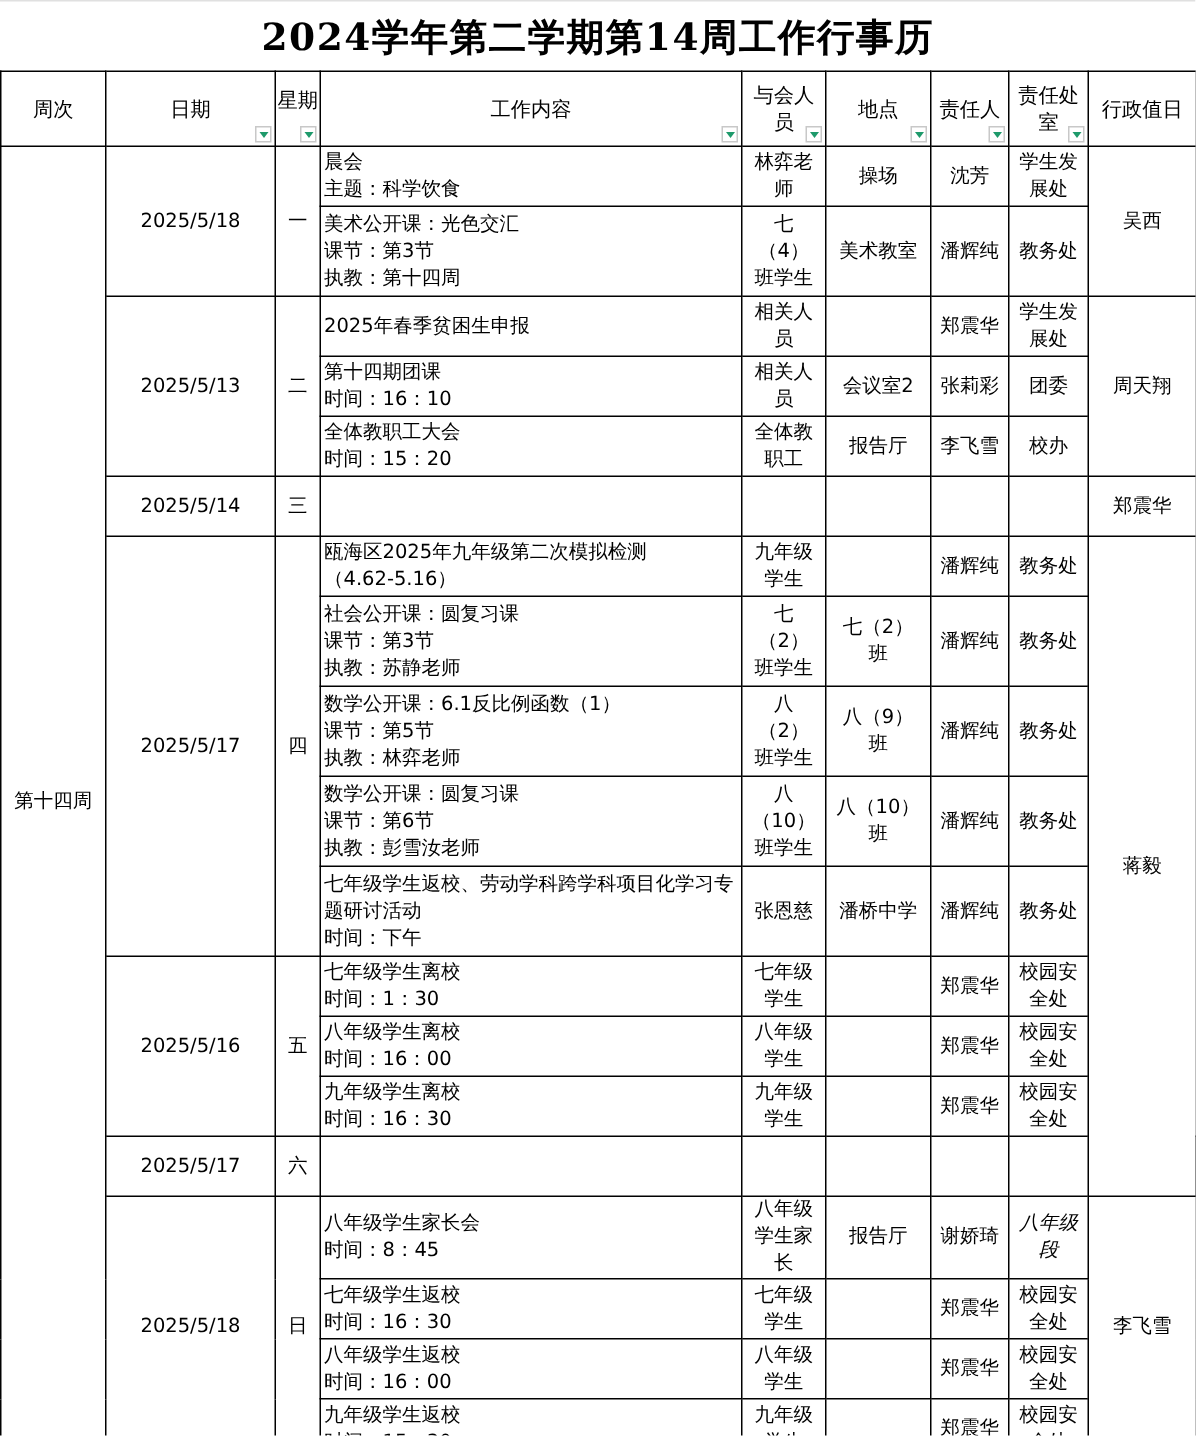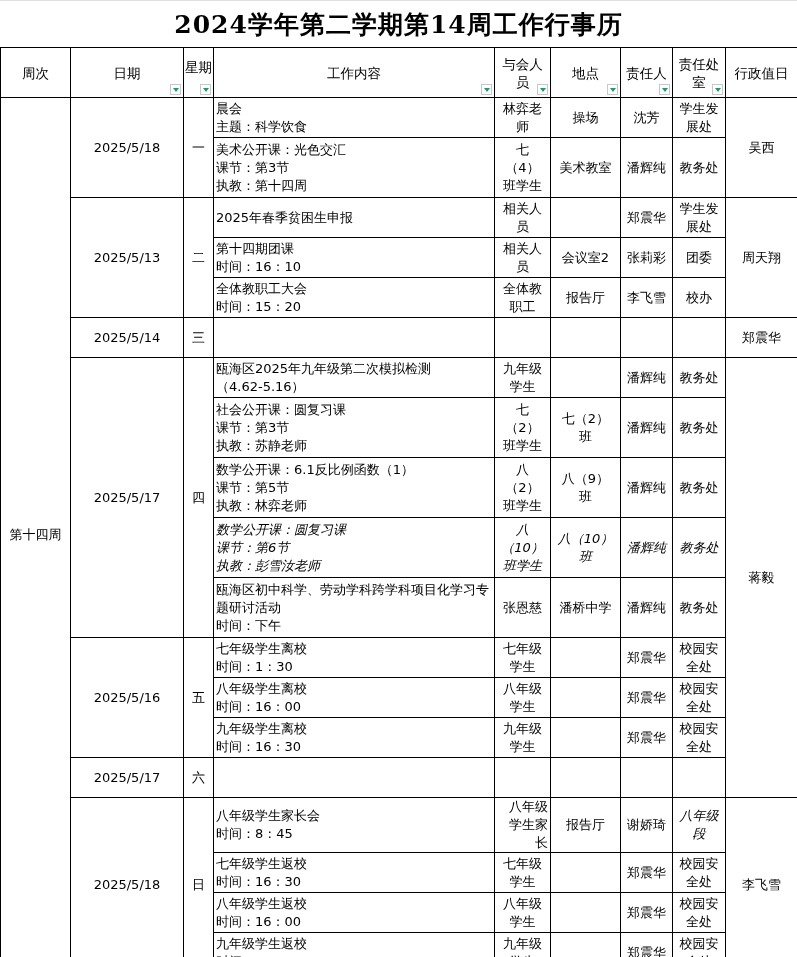--- a/index.html
+++ b/index.html
@@ -141,34 +141,34 @@
 课节：第5节
 执教：林弈老师</td>
         <td class="c pre" style="word-break: break-all;">八
 （2）
 班学生</td>
         <td class="c pre">八（9）
 班</td>
         <td class="c">潘辉纯</td>
         <td class="c" style="word-break: break-all;">教务处</td>
       </tr>
-      <tr style="height: 60px; font-style: italic;">
+      <tr style="height: 60px;">
         <td class="l">数学公开课：圆复习课
 课节：第6节
 执教：彭雪汝老师</td>
         <td class="c pre" style="word-break: break-all;">八
 （10）
 班学生</td>
         <td class="c pre">八（10）
 班</td>
         <td class="c">潘辉纯</td>
         <td class="c" style="word-break: break-all;">教务处</td>
       </tr>
       <tr style="height: 60px;">
-        <td class="l">瓯海区初中科学、劳动学科跨学科项目化学习专题研讨活动
+        <td class="l">七年级学生返校、劳动学科跨学科项目化学习专题研讨活动
 时间：下午</td>
         <td class="c pre" style="word-break: break-all;">张恩慈</td>
         <td class="c pre">潘桥中学</td>
         <td class="c">潘辉纯</td>
         <td class="c" style="word-break: break-all;">教务处</td>
       </tr>
       <tr style="height: 40px;">
         <td class="date" rowspan="3">2025/5/16</td>
         <td class="c" rowspan="3">五</td>
         <td class="l">七年级学生离校
@@ -202,21 +202,21 @@
         <td class="c pre"></td>
         <td class="c"></td>
         <td class="c" style="word-break: break-all;"></td>
         <td class="c" rowspan="1"></td>
       </tr>
       <tr style="height: 40px;">
         <td class="date" rowspan="4">2025/5/18</td>
         <td class="c" rowspan="4">日</td>
         <td class="l">八年级学生家长会
 时间：8：45</td>
-        <td class="c pre" style="word-break: break-all; text-align: right;">八年级学生家长</td>
+        <td class="c pre" style="word-break: break-all;">八年级学生家长</td>
         <td class="c pre">报告厅</td>
         <td class="c">谢娇琦</td>
         <td class="c" style="word-break: break-all; font-style: italic;">八年级段</td>
         <td class="c" rowspan="4">李飞雪</td>
       </tr>
       <tr style="height: 40px;">
         <td class="l">七年级学生返校
 时间：16：30</td>
         <td class="c pre" style="word-break: break-all;">七年级学生</td>
         <td class="c pre"></td>

